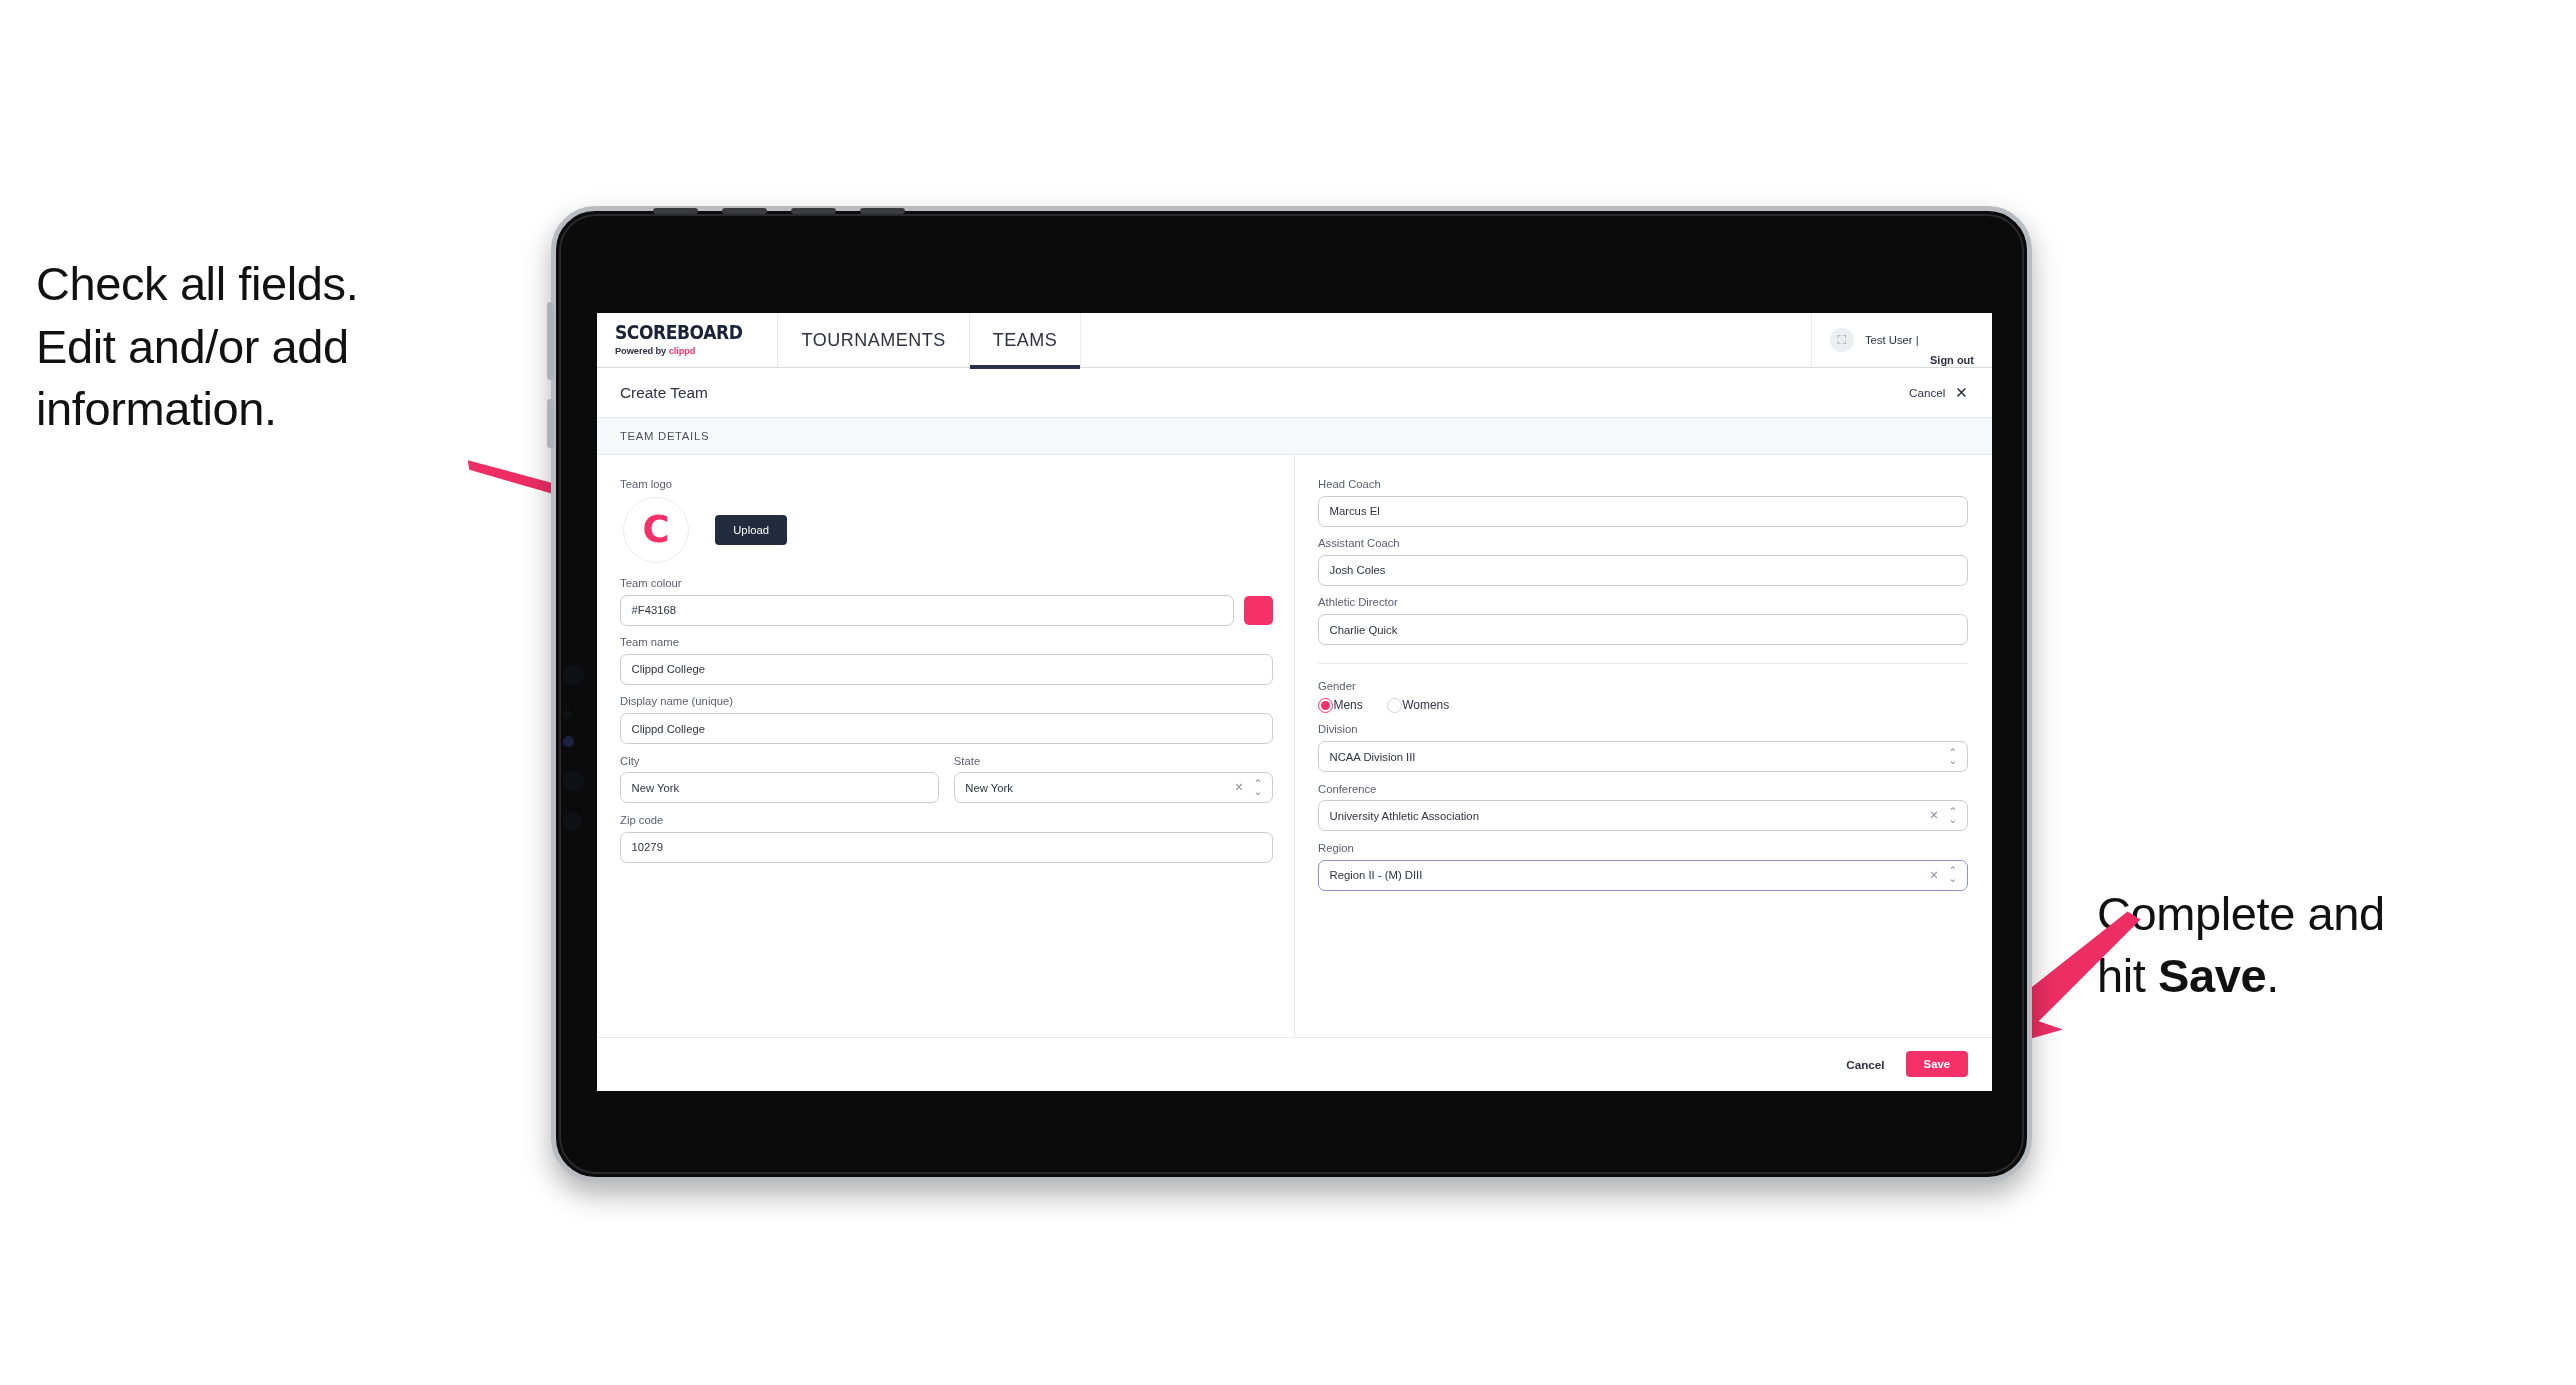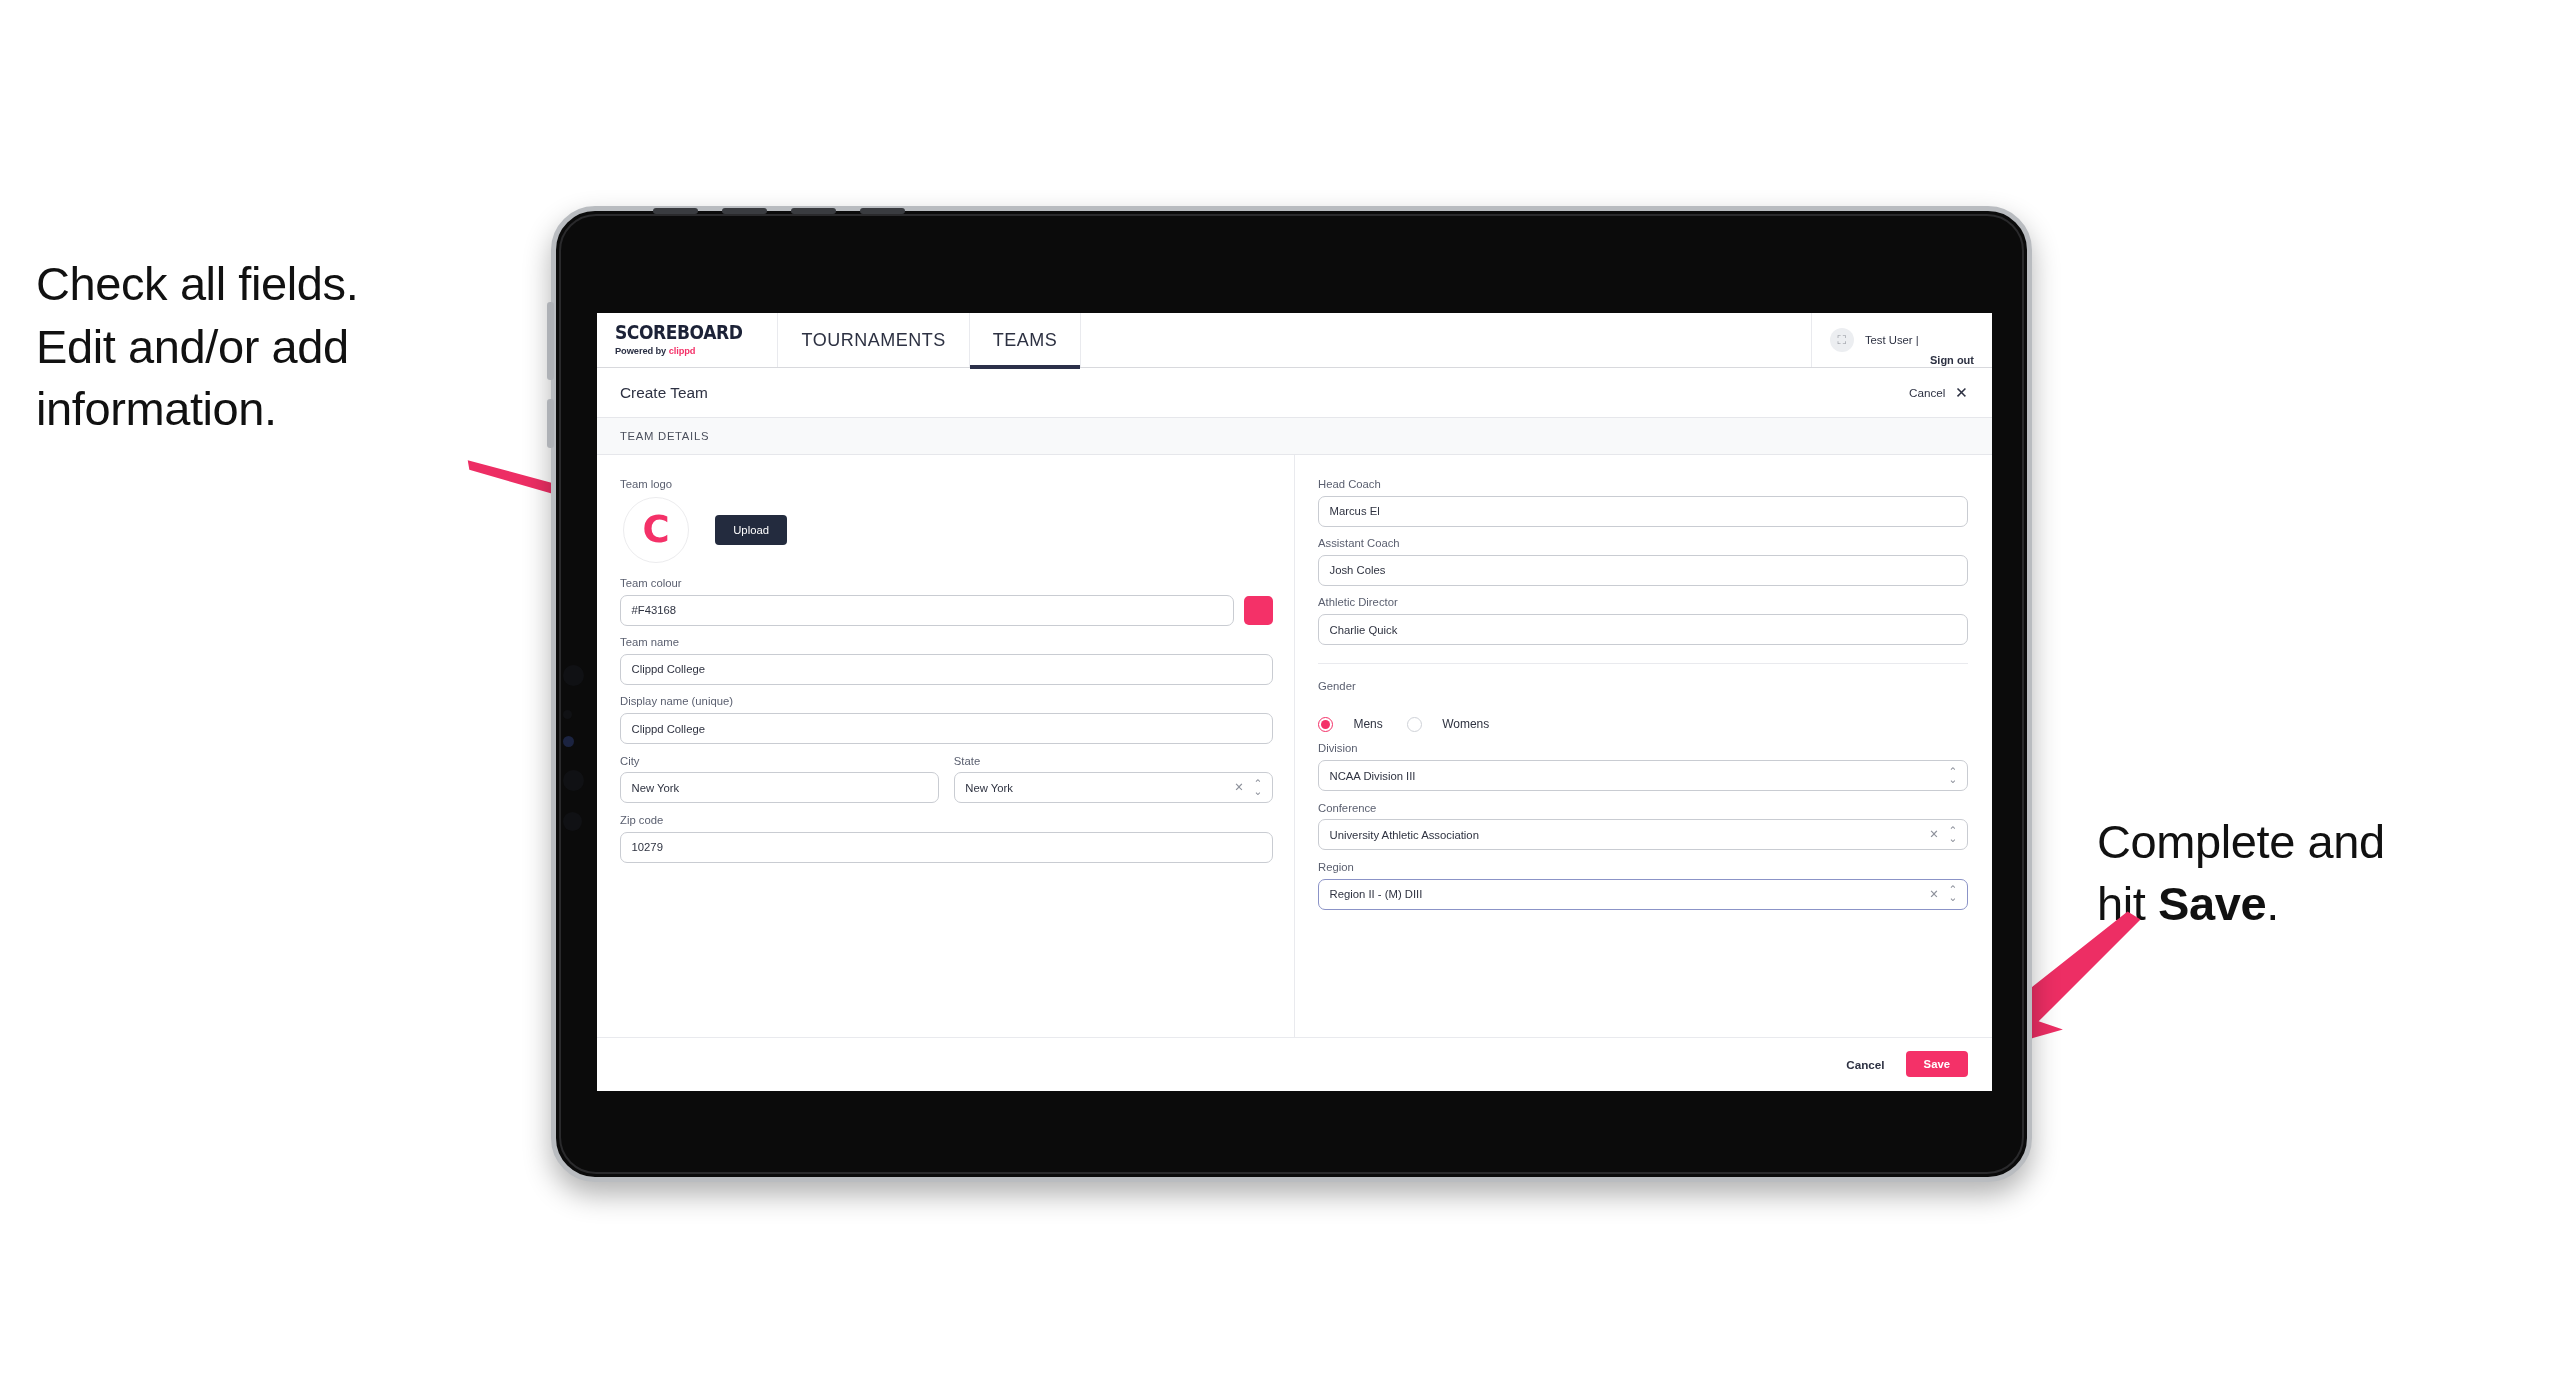--- a/index.html
+++ b/index.html
@@ -15,21 +15,21 @@
   .annot {
     position: absolute;
     color: #111111;
     font-size: 47px;
     line-height: 1.33;
     letter-spacing: -0.4px;
     font-weight: 400;
     white-space: pre-line;
   }
   #annot-left  { left: 36px;  top: 253px;  width: 486px; }
-  #annot-right { left: 2097px; top: 748px; width: 454px; }
+  #annot-right { left: 2097px; top: 820px; width: 454px; }
   .annot b { font-weight: 700; }
 
   .arrow { position: absolute; overflow: visible; }
   #arrow-left  { left: 466px;  top: 444px;  width: 174px; height: 97px; }
   #arrow-right { left: 1961px; top: 916px; width: 186px; height: 142px; }
 
   
   #tablet {
     position: absolute;
     left: 551px; top: 206px;
@@ -179,21 +179,21 @@
     background:#f43168; flex:none;
   }
 
   
   .row2 { display:flex; gap:14.6px; }
   .row2 > div { flex:1; }
 
   
   #right-divider { height:0.8px; background:#e9eaee; margin: 18px 0 16px; }
   #gender-opts { display:flex; align-items:center; gap:24px; margin-top:3.2px; }
-  .radio-wrap { display:flex; align-items:center; gap:20px; cursor:pointer;margin-top:19px; }
+  .radio-wrap { display:flex; align-items:center; gap:0; cursor:pointer; }
   .radio {
     width: 15.4px; height:15.4px; border-radius:50%;
     border: 1.6px solid #cfd2d8; background:#fff;
     display:flex; align-items:center; justify-content:center; flex:none;
   }
   .radio.on { border-color:#f43168; }
   .radio.on::after { content:""; width:9px; height:9px; border-radius:50%; background:#f43168; }
   .radio-label { font-size: 12px; color:#2f3341; }
 
   

